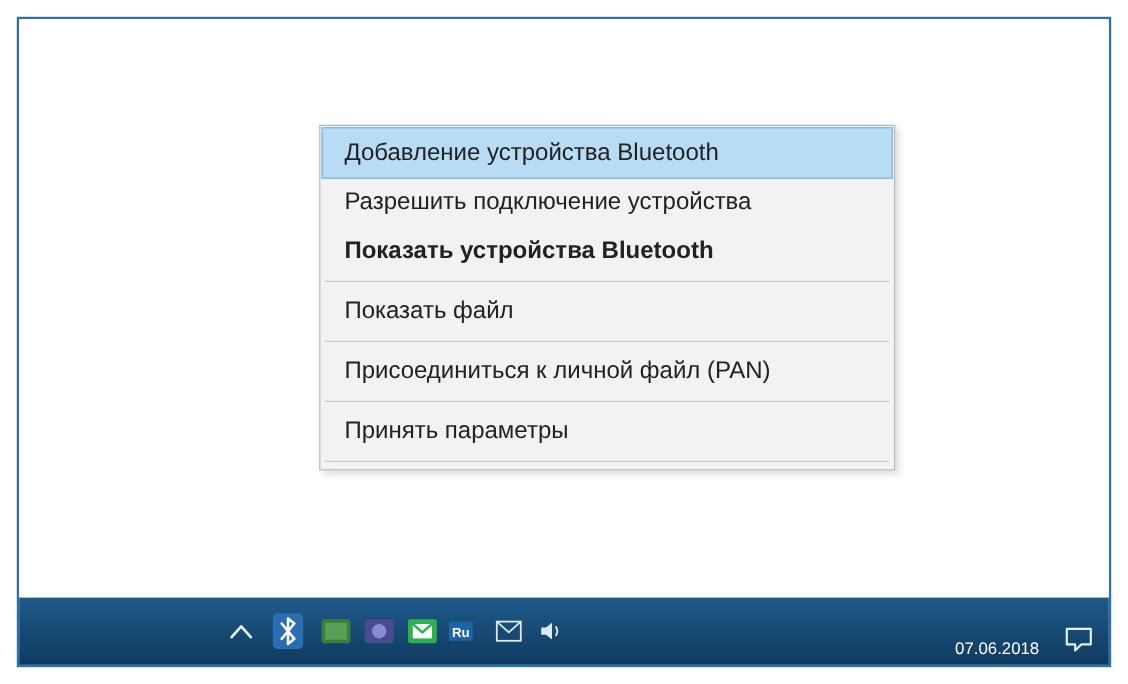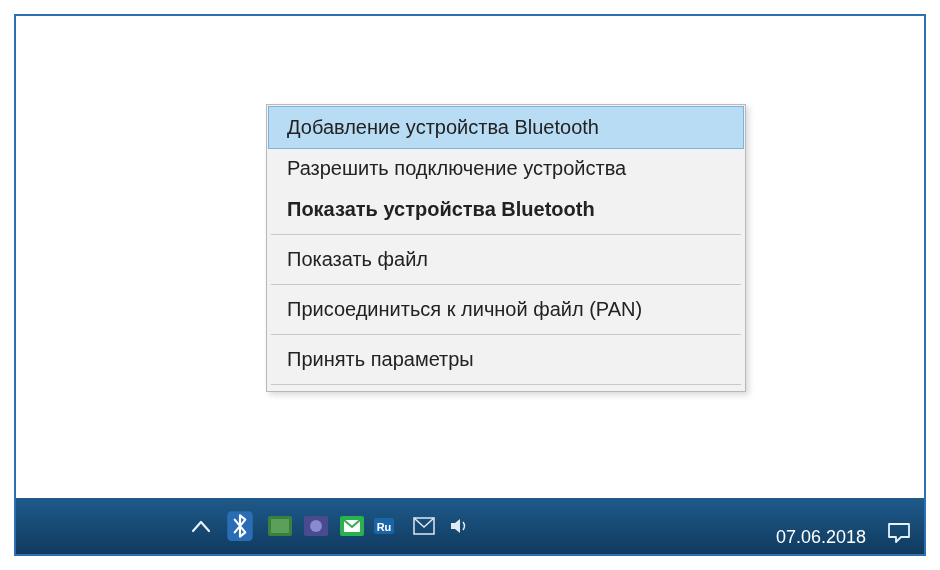--- a/index.html
+++ b/index.html
@@ -114,21 +114,21 @@
     .tray-right {
       position: absolute;
       right: 8px;
       bottom: 2px;
       display: flex;
       align-items: flex-end;
       gap: 10px;
     }
     .tray-date {
       color: #fff;
-      font-size: 18px;
+      font-size: 14px;
       padding: 4px 6px;
       cursor: default;
       margin-top: 12px;
     }
     .action-center {
       width: 34px;
       height: 34px;
       display: flex;
       align-items: center;
       justify-content: center;

